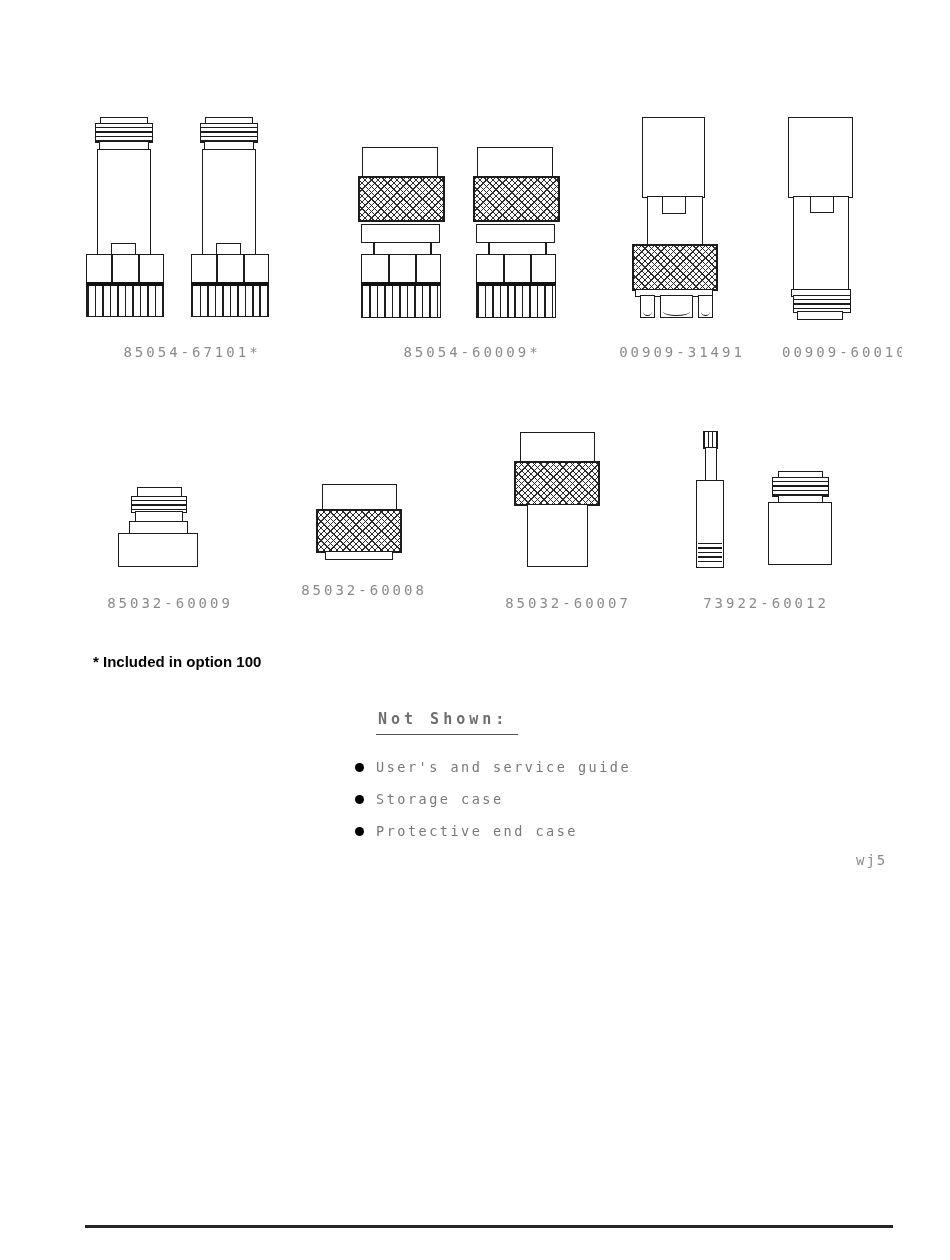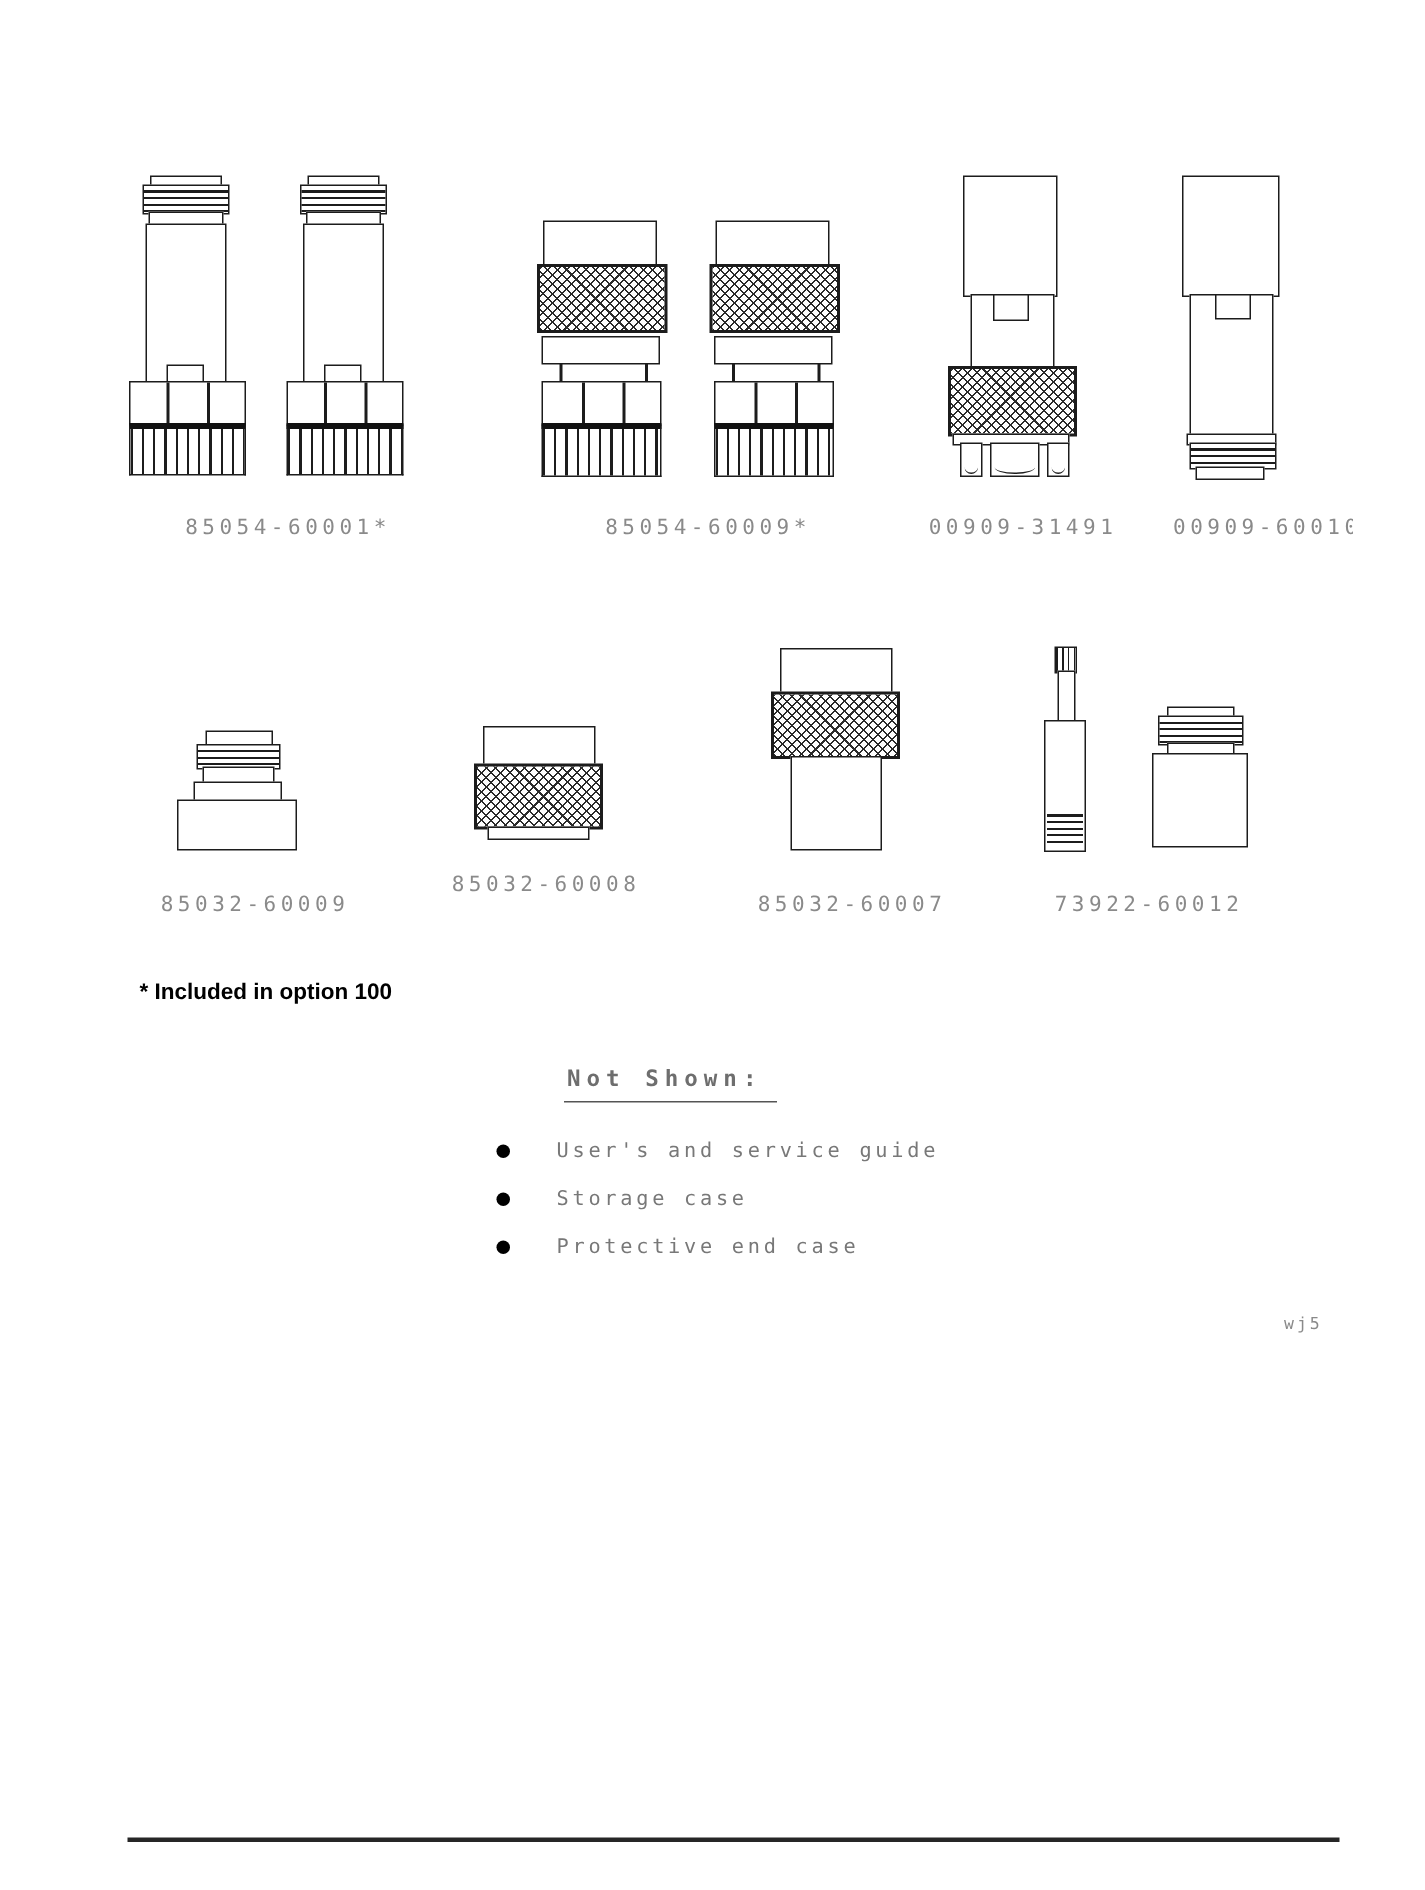--- a/index.html
+++ b/index.html
@@ -41,24 +41,24 @@
   .plabel.clip{overflow:hidden;text-align:left;width:120px;}
   .footnote{
     position:absolute;left:93px;top:653px;
     font-family:"Liberation Sans",sans-serif;font-size:15px;font-weight:bold;color:#000;
   }
   .ns-title{
     position:absolute;left:376px;top:710px;
     font-size:15px;letter-spacing:4px;color:#6e6e6e;
     border-bottom:1.6px solid #555;padding:0 10px 6px 2px;white-space:nowrap;font-weight:bold;
   }
-  .bullet-row{position:absolute;left:331px;display:flex;align-items:center;gap:31px;}
+  .bullet-row{position:absolute;left:355px;display:flex;align-items:center;gap:12px;}
   .dot{width:9px;height:9px;border-radius:50%;background:#000;flex:0 0 auto;}
   .btext{font-size:13.5px;letter-spacing:2.5px;color:#787878;white-space:nowrap;}
-  .plotcode{position:absolute;left:856px;top:852px;font-size:11px;letter-spacing:2px;color:#8a8a8a;margin-top:24px;}
+  .plotcode{position:absolute;left:856px;top:852px;font-size:14px;letter-spacing:2px;color:#8a8a8a;}
   .rule{position:absolute;left:85px;top:1225px;width:808px;height:3px;background:#262626;}
 </style>
 </head>
 <body>
 
 <div class="page">
 
   <div>
     <div class="sh" style="left:100px;top:117px;width:48px;height:8px"></div>
     <div class="sh hlines" style="left:95px;top:123px;width:58px;height:20px"></div>
@@ -130,21 +130,21 @@
 
   <div>
     <div class="sh" style="left:788px;top:117px;width:65px;height:81px"></div>
     <div class="sh" style="left:793px;top:196px;width:56px;height:95px"></div>
     <div class="sh" style="left:810px;top:196px;width:24px;height:17px"></div>
     <div class="sh" style="left:791px;top:289px;width:60px;height:8px"></div>
     <div class="sh hlines" style="left:793px;top:295px;width:58px;height:18px"></div>
     <div class="sh" style="left:797px;top:311px;width:46px;height:9px"></div>
   </div>
 
-  <div class="plabel" style="left:92px;top:344px">85054-60001*</div>
+  <div class="plabel" style="left:92px;top:344px">85054-67101*</div>
   <div class="plabel" style="left:372px;top:344px">85054-60009*</div>
   <div class="plabel" style="left:582px;top:344px">00909-31491</div>
   <div class="plabel clip" style="left:782px;top:344px">00909-60010</div>
 
   <div>
     <div class="sh" style="left:137px;top:487px;width:45px;height:11px"></div>
     <div class="sh hlines" style="left:131px;top:496px;width:56px;height:17px"></div>
     <div class="sh" style="left:135px;top:511px;width:48px;height:12px"></div>
     <div class="sh" style="left:129px;top:521px;width:59px;height:14px"></div>
     <div class="sh" style="left:118px;top:533px;width:80px;height:34px"></div>

